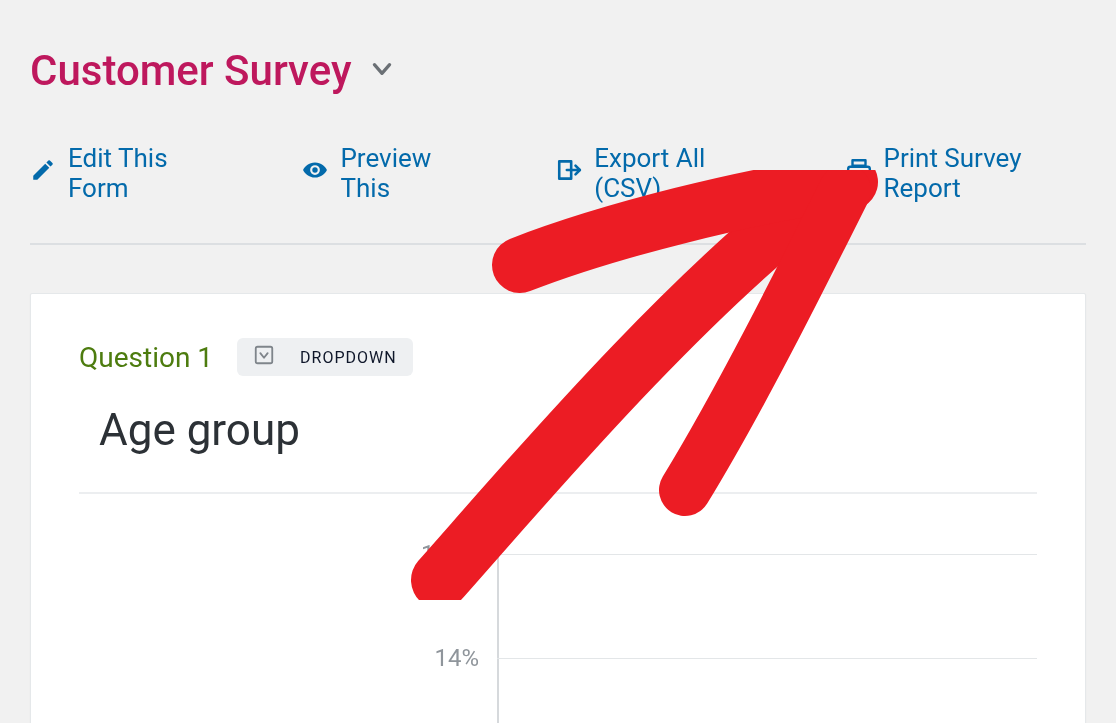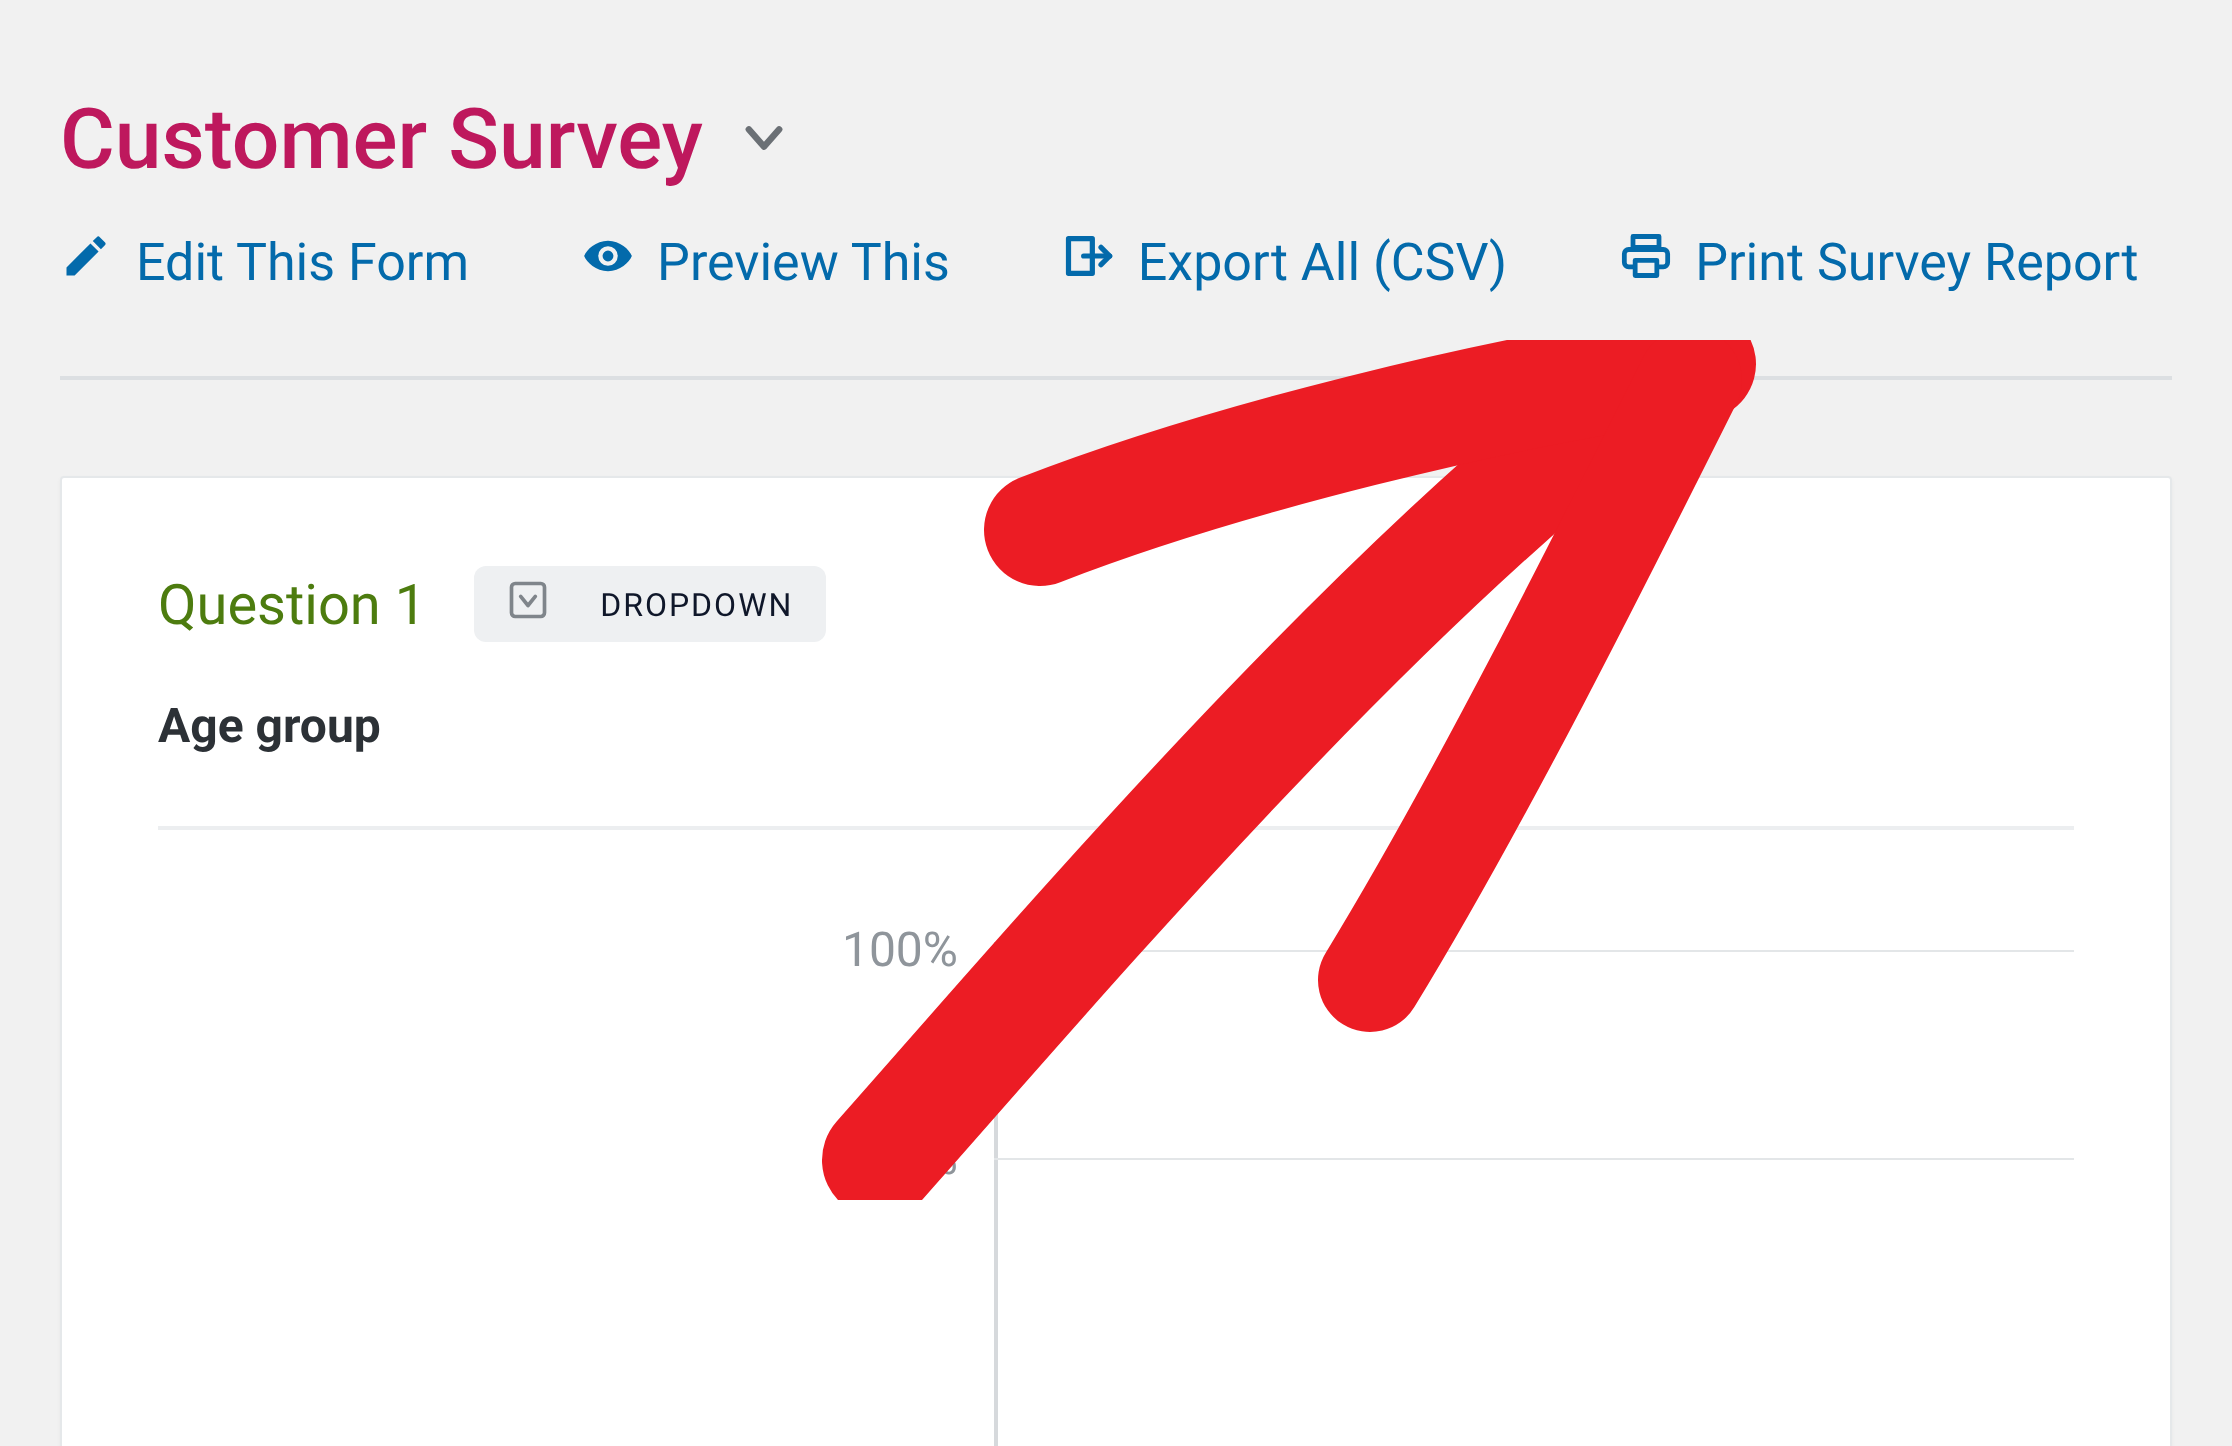--- a/index.html
+++ b/index.html
@@ -29,25 +29,24 @@
     cursor: pointer;
   }
   .form-picker .title {
     font-size: 42px;
     font-weight: 500;
     color: #be185d;
   }
   .form-picker svg { width: 26px; height: 26px; }
 
   .action-row {
-    margin-top: 20px;
+    margin-top: 48px;
     display: flex;
     align-items: center;
-    gap: 56px;
-    text-align: center;
+    gap: 83px;
   }
 
   .action-link {
     display: inline-flex;
     align-items: center;
     gap: 12px;
     color: #036aab;
     font-size: 26px;
     font-weight: 400;
     text-decoration: none;
@@ -84,23 +83,24 @@
     border-radius: 6px;
     padding: 6px 16px;
     color: #0f172a;
     font-size: 16px;
     letter-spacing: 1px;
   }
   .q-badge svg { width: 22px; height: 22px; }
 
   .q-title {
     margin-top: 28px;
-    font-size: 24px;
-    font-weight: 700;
+    font-size: 44px;
+    font-weight: 400;
     color: #2c3136;
+    margin-left: 20px;
   }
 
   .card-hr {
     margin-top: 36px;
     border: none;
     border-top: 2px solid #eceef0;
   }
 
   .chart {
     margin-top: 46px;

